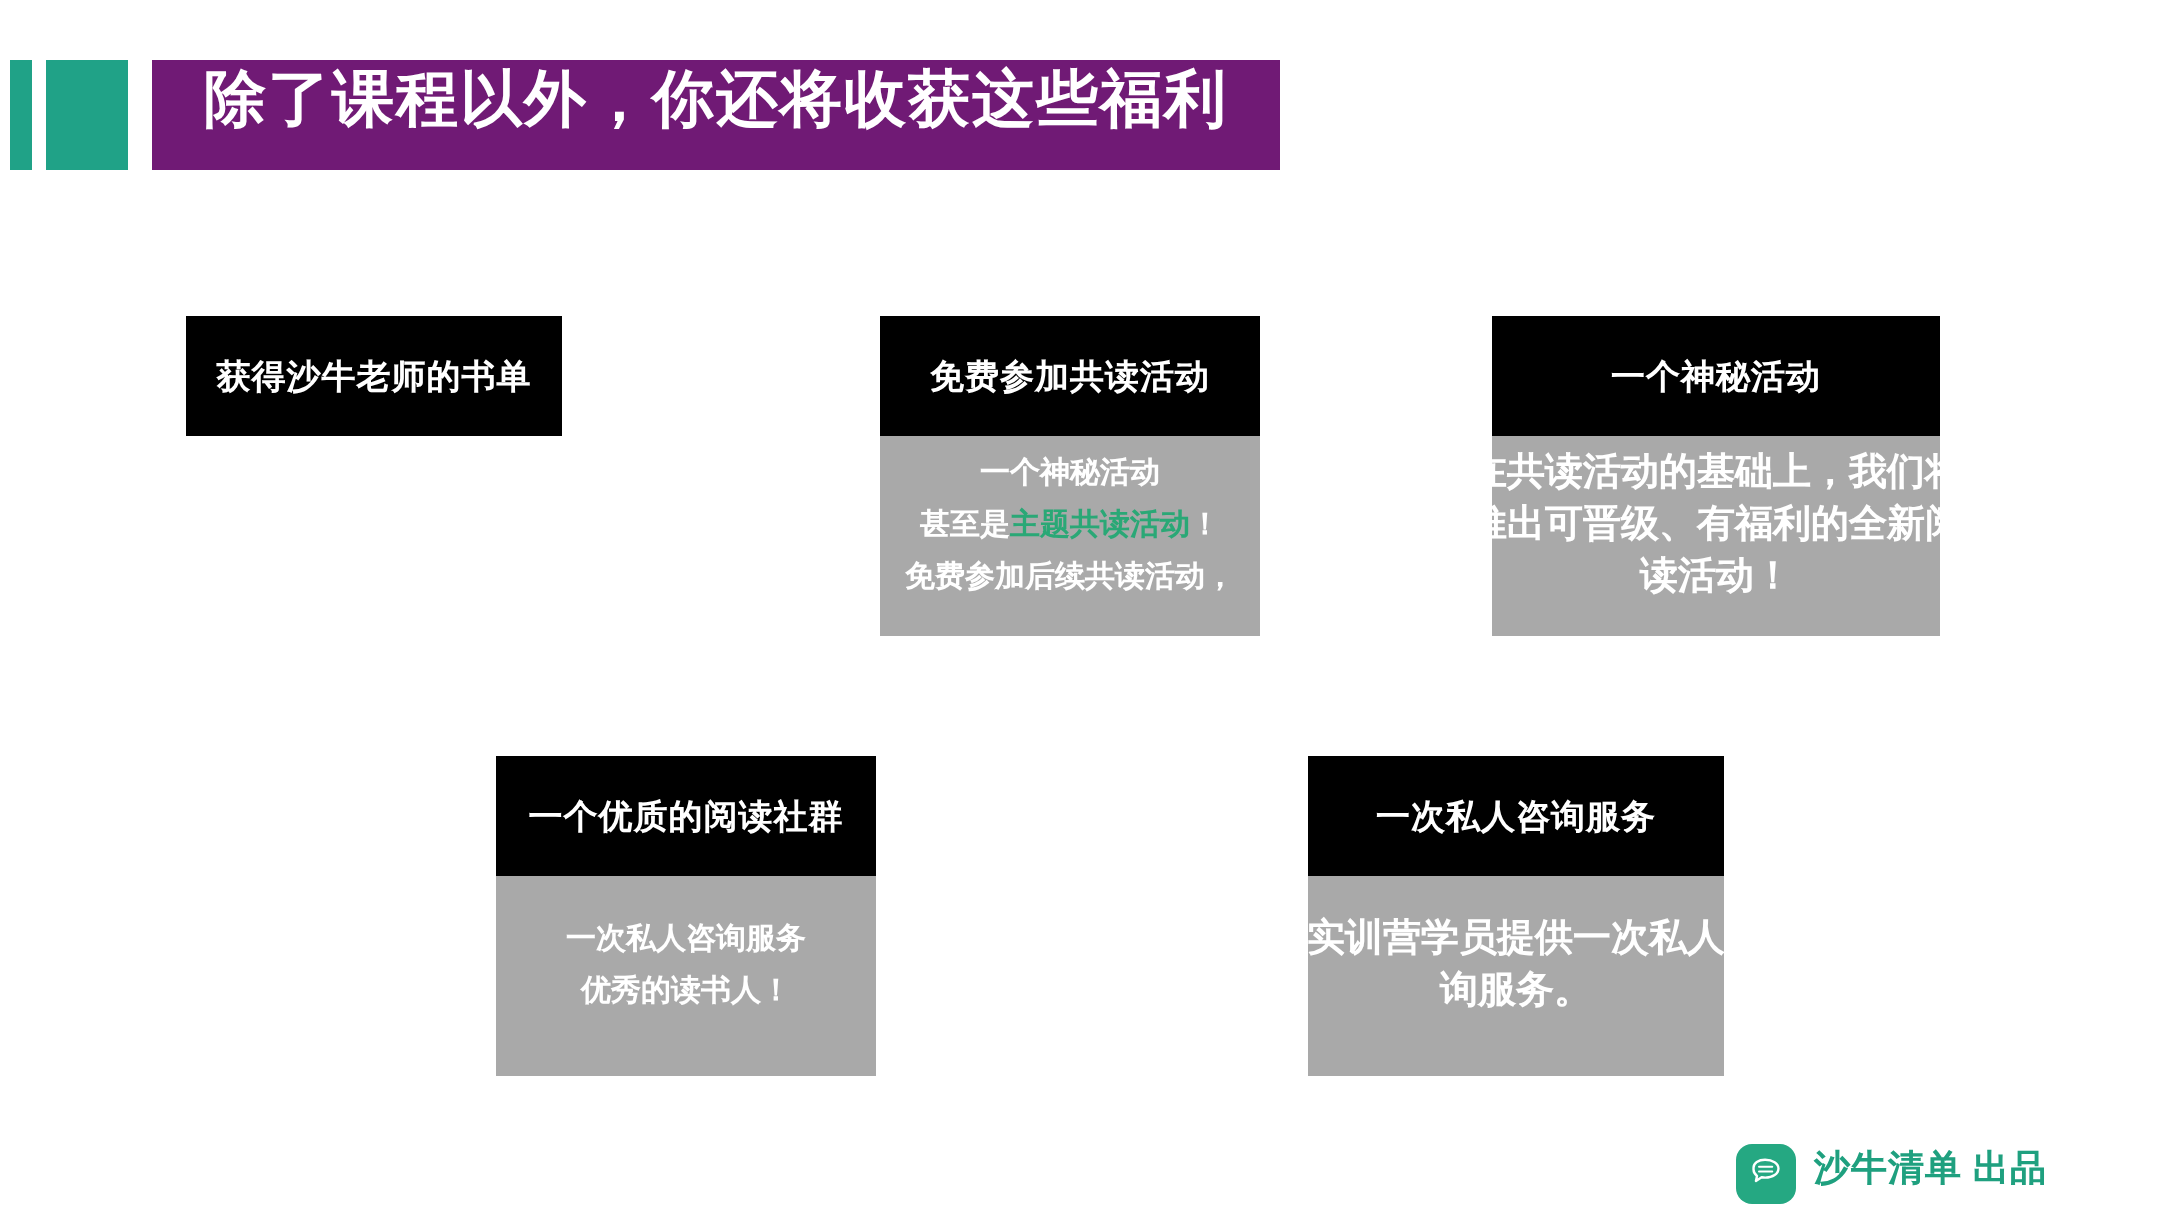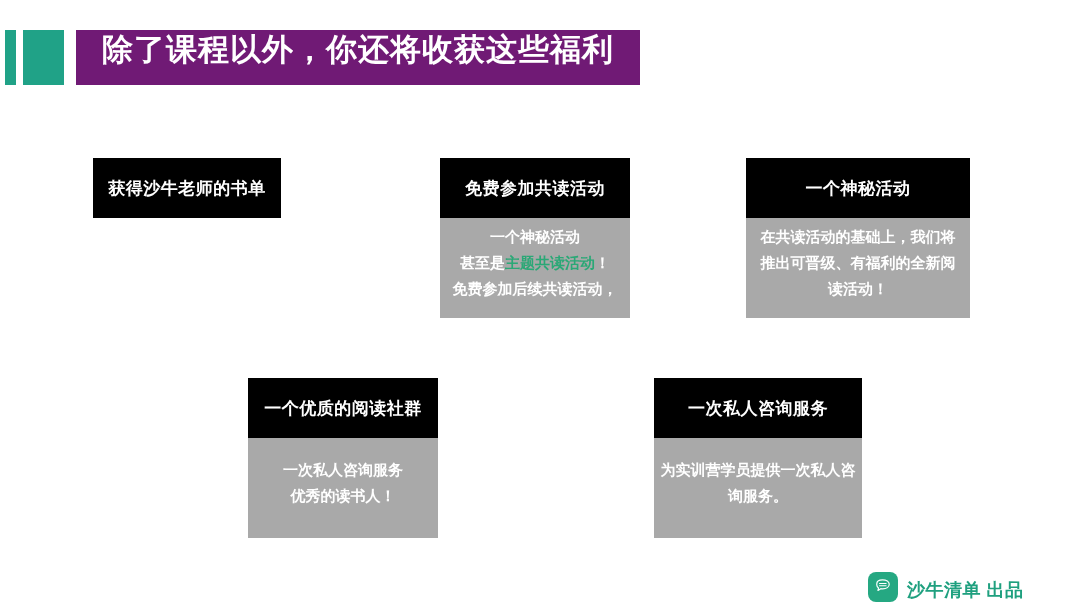--- a/index.html
+++ b/index.html
@@ -94,29 +94,29 @@
   }
 
   
   #card-1 { left: 93px;  top: 158px; width: 188px; height: 157px; }
   #card-2 { left: 440px; top: 158px; width: 190px; height: 157px; }
   #card-3 { left: 746px; top: 158px; width: 224px; height: 157px; }
   #card-4 { left: 248px; top: 378px; width: 190px; height: 160px; }
   #card-5 { left: 610px; top: 378px; width: 208px; height: 160px; margin-left: 44px; }
 
   #card-3 .card-body-line,
-  #card-5 .card-body-line { font-size: 15px; }
+  #card-5 .card-body-line { font-size: 19px; }
 
   
   .footer-logo {
     position: absolute;
     left: 868px;
     top: 572px;
     display: flex;
-    align-items: flex-end;
+    align-items: flex-start;
     gap: 9px;
   }
   .logo-mark {
     width: 30px;
     height: 30px;
     border-radius: 8px;
     background: #25a882;
     display: flex;
     align-items: center;
     justify-content: center;

